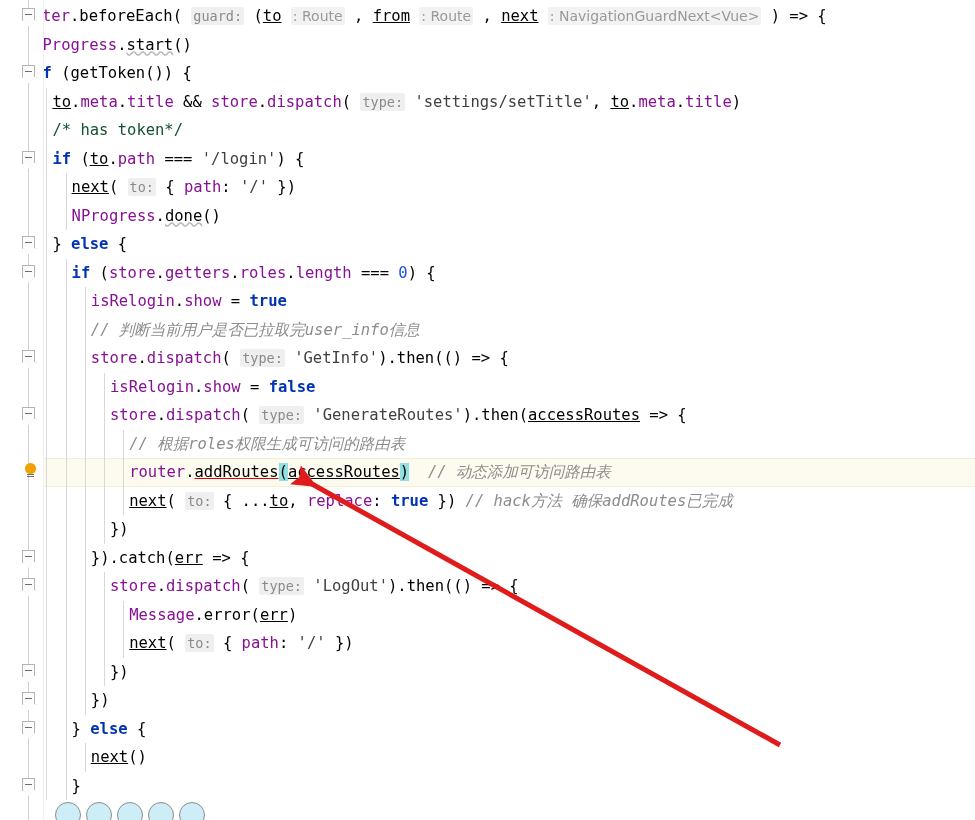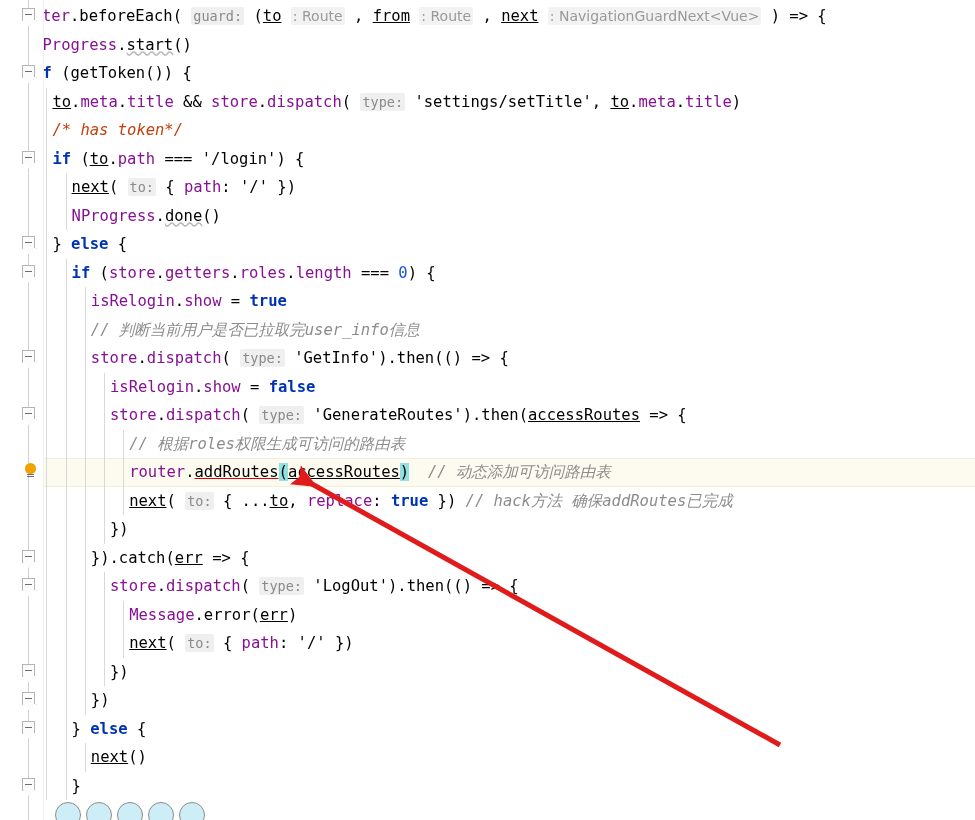--- a/index.html
+++ b/index.html
@@ -109,24 +109,24 @@
   .guide {
     position: absolute;
     width: 1px;
     background: #d8d8d8;
   }
 
   
   .kw       { color: #0033b3; font-weight: bold; }
   .fn       { color: #000000; }
   .prop     { color: #871094; }
-  .str      { color: #000000; text-align: center; }
+  .str      { color: #404040; text-align: center; }
   .num      { color: #1750eb; }
   .cmt      { color: #8c8c8c; font-style: italic; }
-  .cmtblk   { color: #c2410c; font-style: italic; }
+  .cmtblk   { color: #14532d; }
   .hint     { color: #8a8a8a; background: #efefef; border-radius: 2px; padding: 1px 2px; font-size: 13.5px; }
   .typ      { color: #999999; background: #f2f2f2; border-radius: 2px; padding: 1px 2px; font-family: "DejaVu Sans", sans-serif; font-size: 14px; }
   .punct    { color: #000000; }
   .local    { color: #000000; text-decoration: underline; }
   .wavy     { text-decoration: underline; text-decoration-style: wavy; text-decoration-color: #b9b9b9; }
   .brmatch  { background: #93e0e3; }
   .err      { text-decoration: underline; text-decoration-color: #e00000; text-decoration-thickness: 1px; }
 
   
   .bottom-circles {

